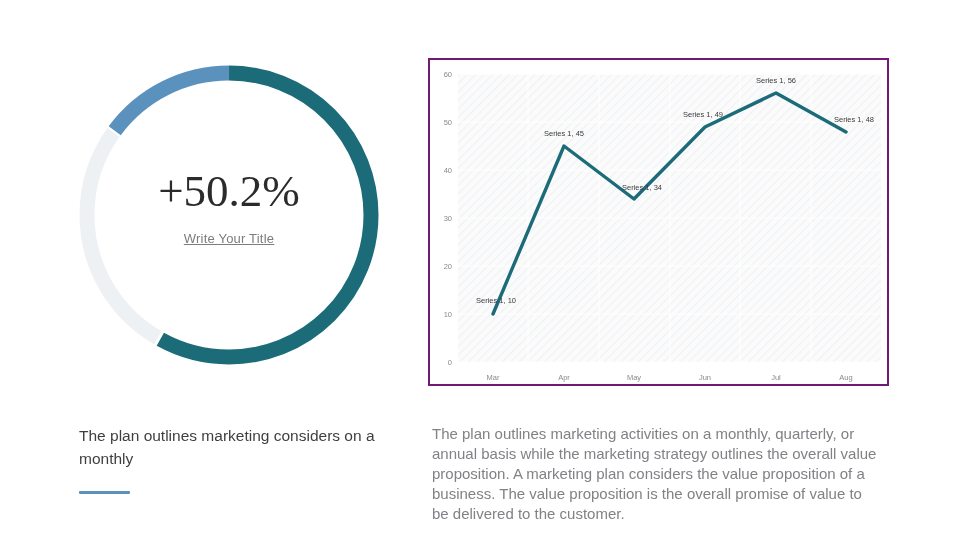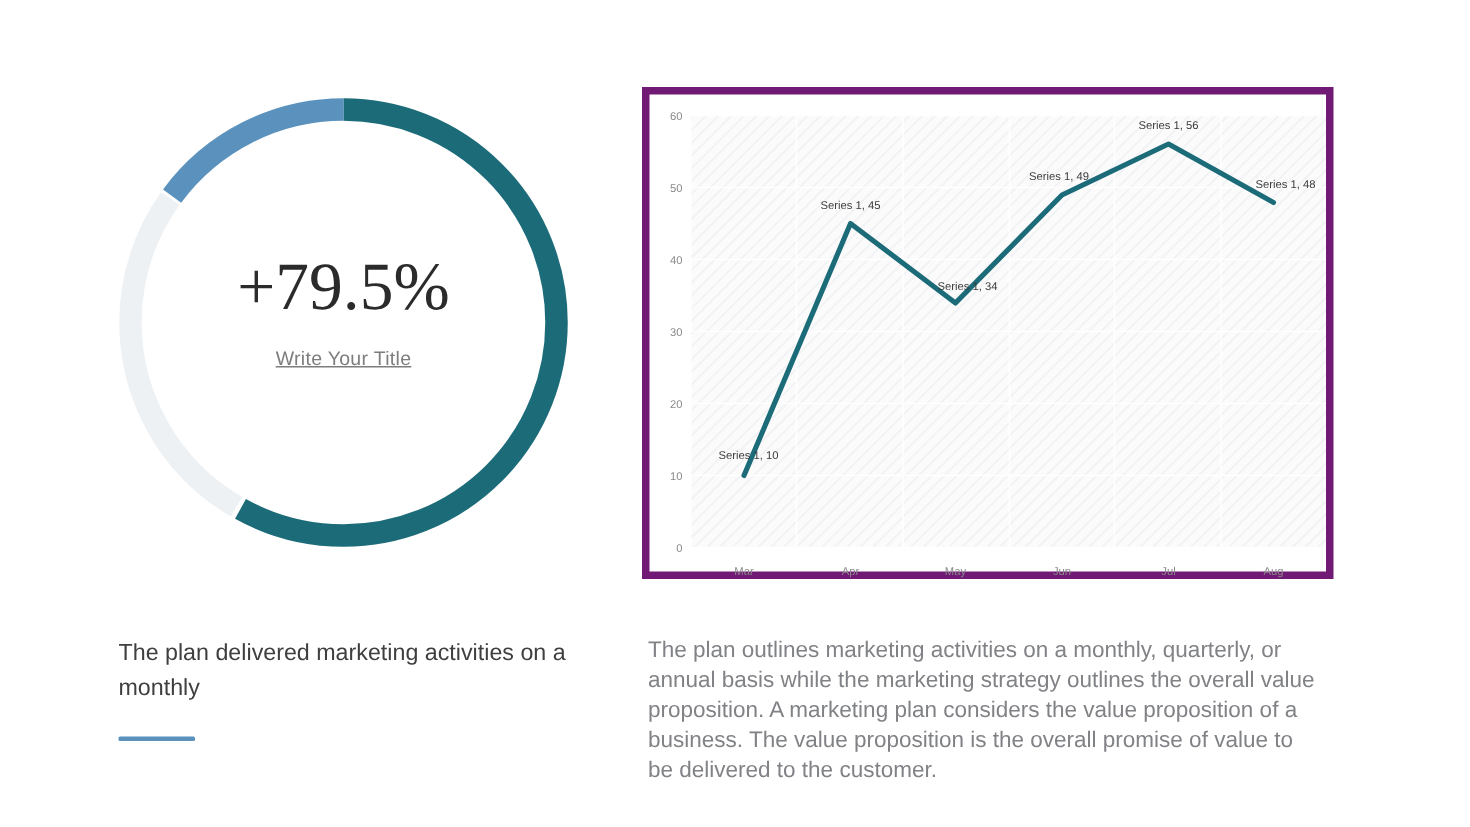--- a/index.html
+++ b/index.html
@@ -64,21 +64,21 @@
     text-decoration: underline;
   }
 
   
   .chart-box {
     position: absolute;
     left: 428px;
     top: 58px;
     width: 461px;
     height: 328px;
-    border: 5px solid #701a75;
+    border: 2px solid #701a75;
     background: #ffffff;
     box-sizing: border-box;
   }
   .chart-svg {
     display: block;
     width: 459px;
     height: 326px;
   }
   .axis-text {
     font-family: "Liberation Sans", sans-serif;
@@ -138,21 +138,21 @@
 
   <div class="donut-wrap">
     <svg class="donut-svg" viewBox="0 0 314 314">
       <g transform="translate(157,157) rotate(-90)">
         <circle r="142" fill="none" stroke="#1c6b79" stroke-width="15" stroke-dasharray="517.6 374.6" stroke-dashoffset="0"></circle>
         <circle r="142" fill="none" stroke="#eef1f4" stroke-width="15" stroke-dasharray="236.5 655.7" stroke-dashoffset="-520.6"></circle>
         <circle r="142" fill="none" stroke="#5b92bd" stroke-width="15" stroke-dasharray="133.2 759.0" stroke-dashoffset="-759.1"></circle>
       </g>
     </svg>
     <div class="donut-center">
-      <div class="donut-value">+79.5%</div>
+      <div class="donut-value">+50.2%</div>
       <div class="donut-label">Write Your Title</div>
     </div>
   </div>
 
   <div class="chart-box">
     <svg class="chart-svg" viewBox="0 0 459 326">
       <defs>
         <pattern id="hatch" width="6" height="6" patternTransform="rotate(45)" patternUnits="userSpaceOnUse">
           <rect width="6" height="6" fill="#fbfbfc"></rect>
           <line x1="0" y1="0" x2="0" y2="6" stroke="#f0f1f3" stroke-width="2.2"></line>
@@ -205,21 +205,21 @@
         <text class="dlabel" x="134" y="76">Series 1, 45</text>
         <text class="dlabel" x="212" y="130">Series 1, 34</text>
         <text class="dlabel" x="273" y="57">Series 1, 49</text>
         <text class="dlabel" x="346" y="23">Series 1, 56</text>
         <text class="dlabel" x="424" y="62">Series 1, 48</text>
       </g>
     </svg>
   </div>
 
   <div class="left-text">
-    <p class="left-heading">The plan delivered marketing activities on a monthly</p>
+    <p class="left-heading">The plan outlines marketing considers on a monthly</p>
     <div class="accent-bar"></div>
   </div>
 
   <div class="right-text">
     <p class="right-para">The plan outlines marketing activities on a monthly, quarterly, or annual basis while the marketing strategy outlines the overall value proposition. A marketing plan considers the value proposition of a business. The value proposition is the overall promise of value to be delivered to the customer.</p>
   </div>
 
 </div>
 
 </body></html>

